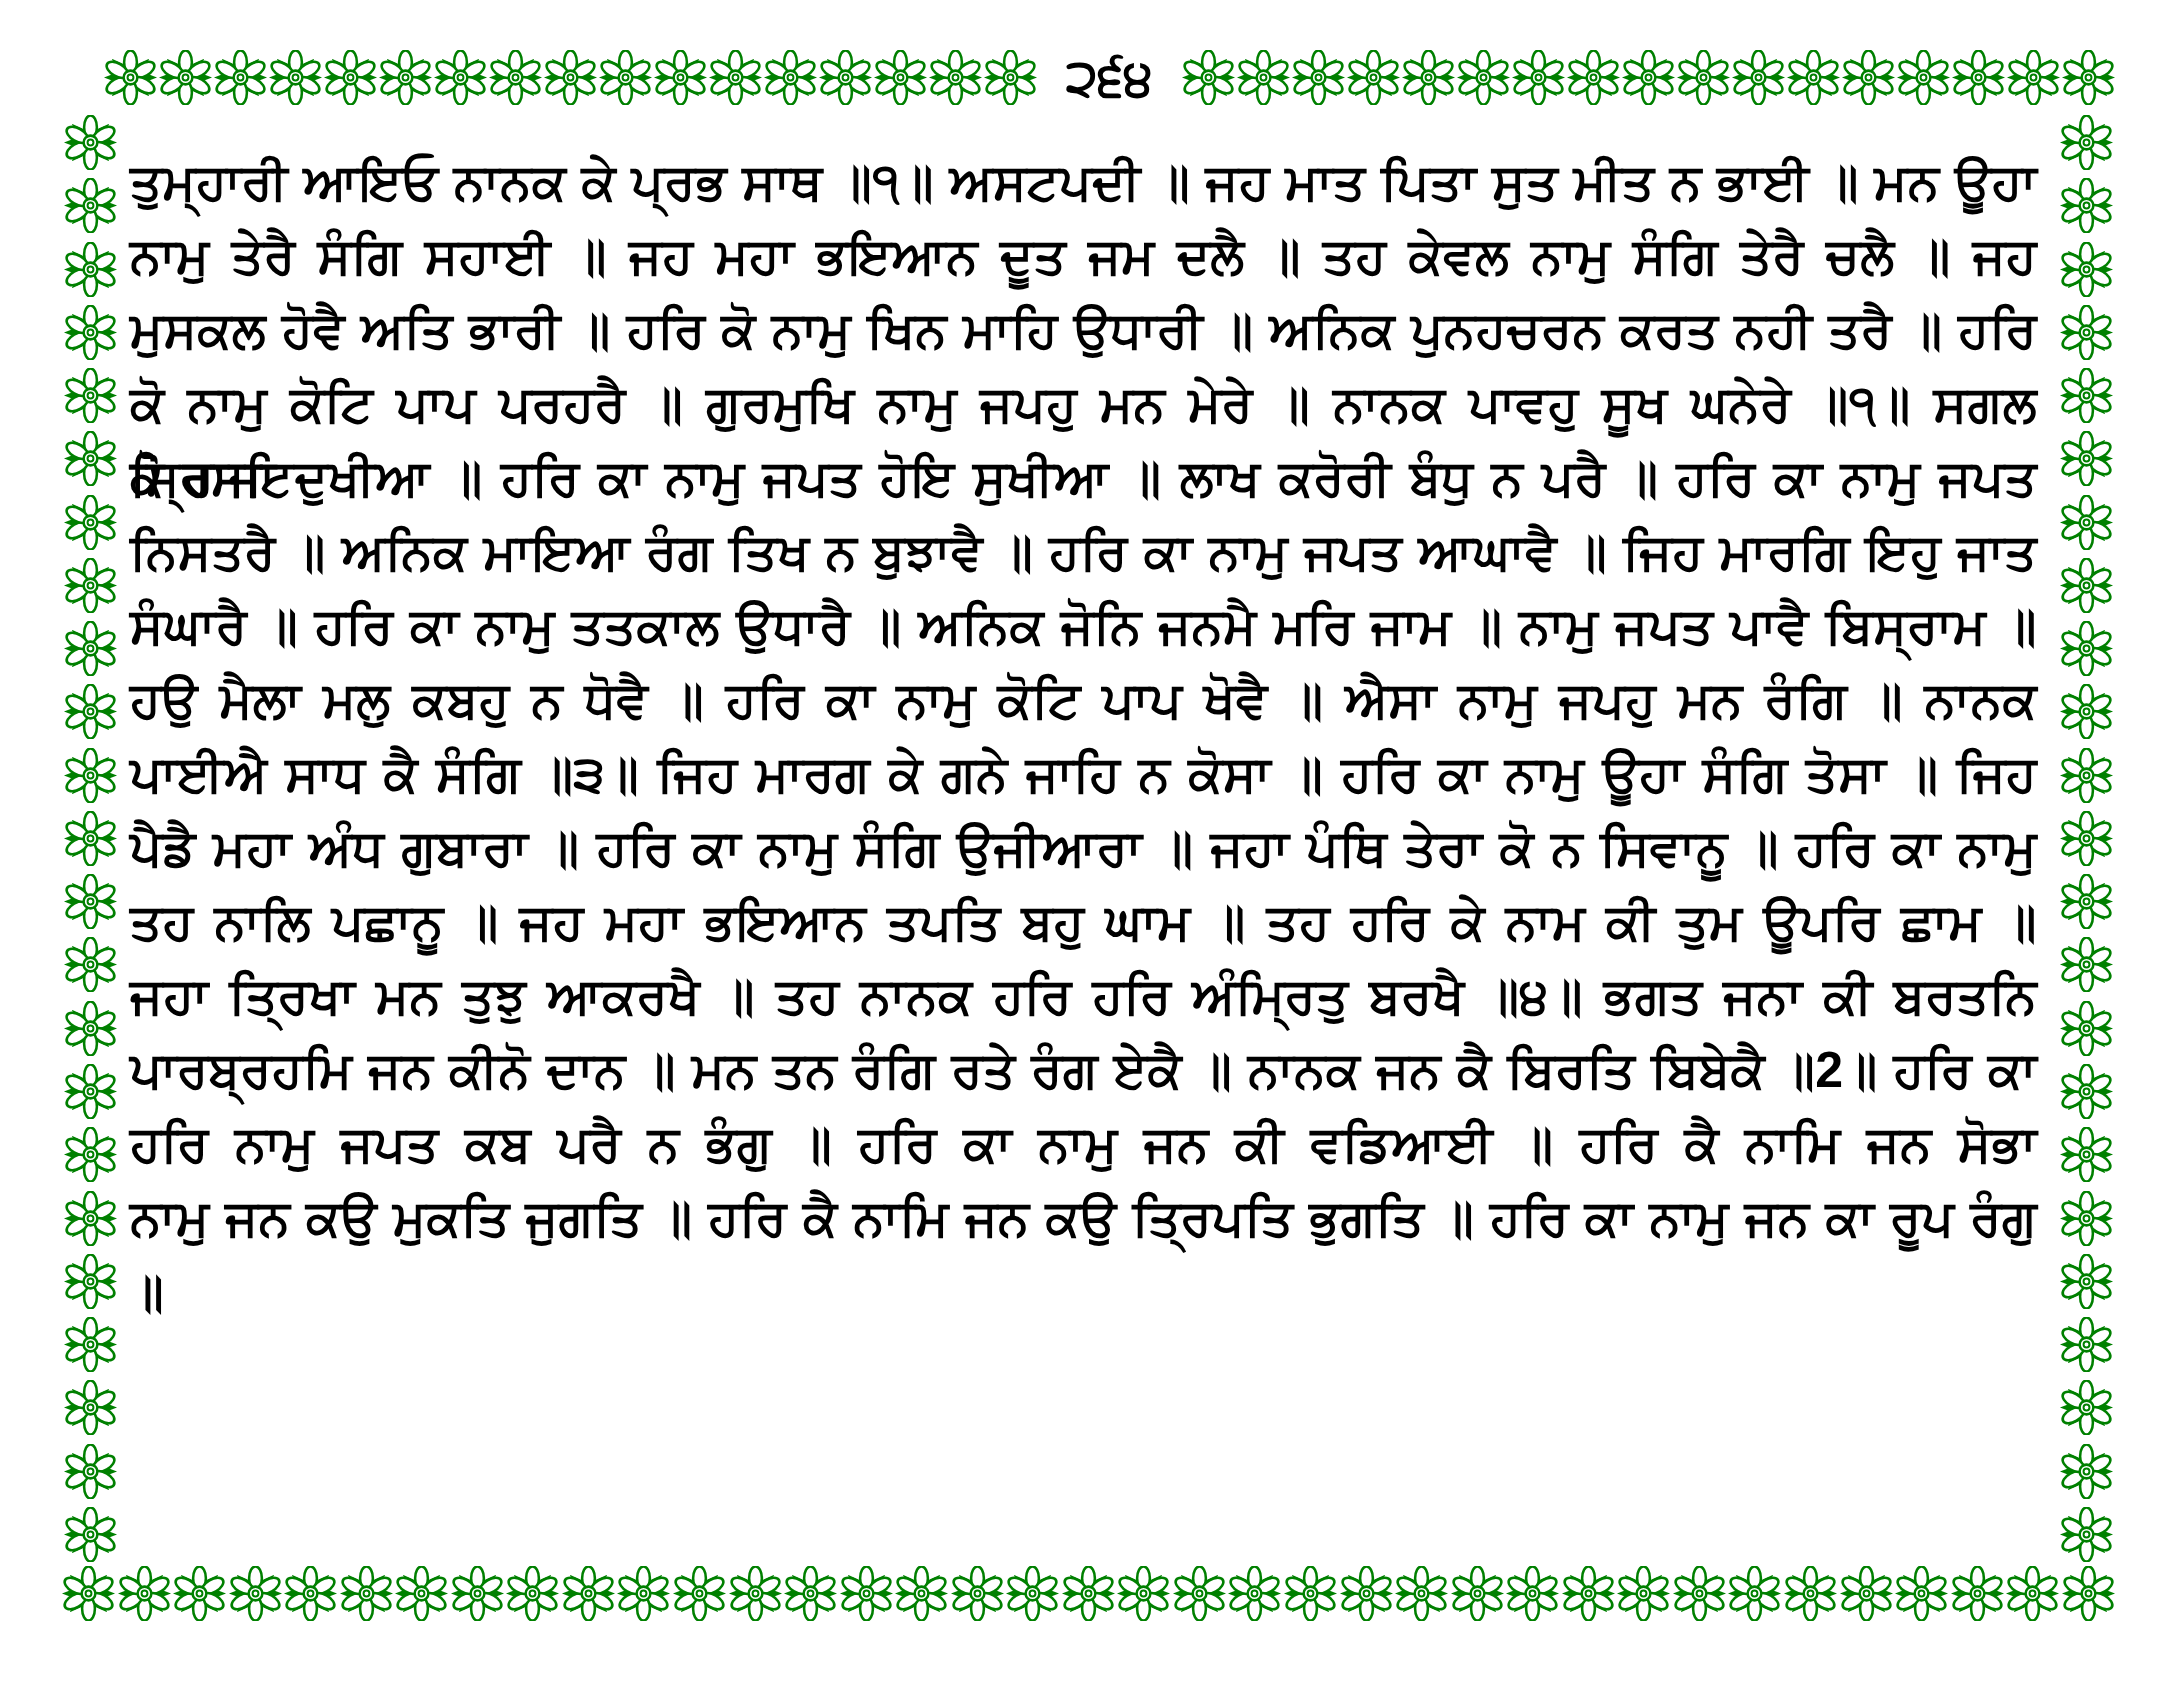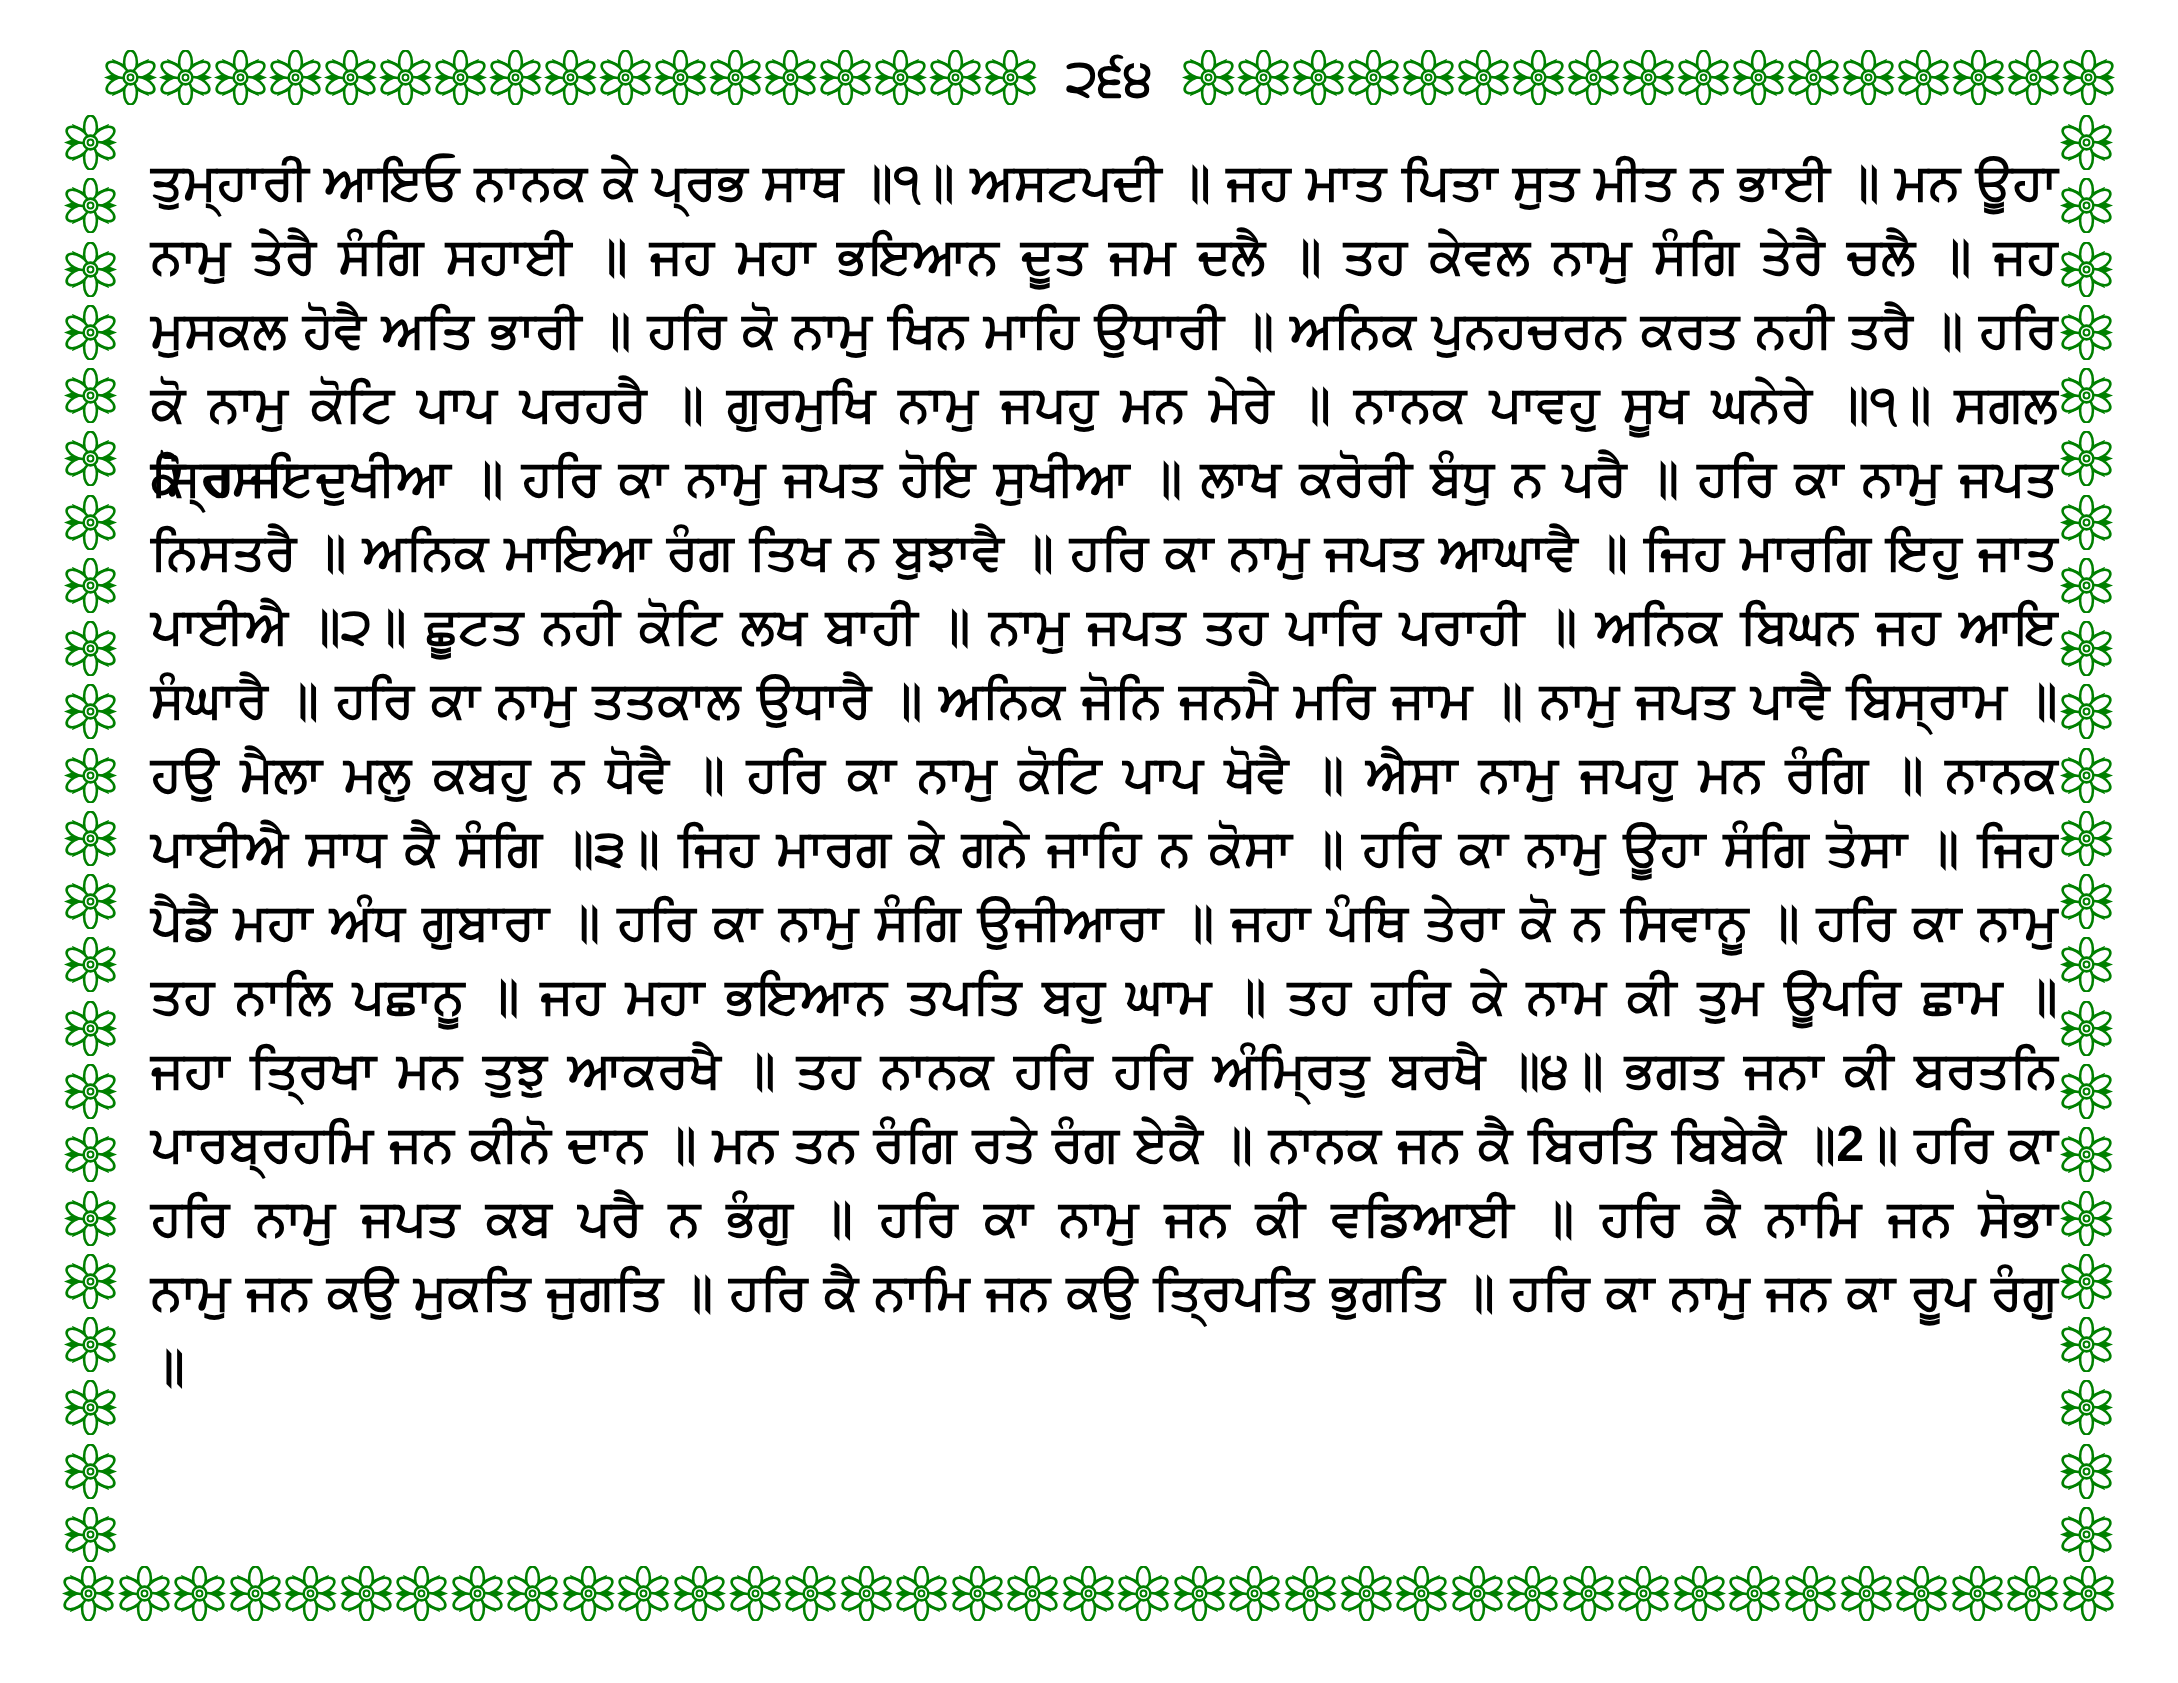--- a/index.html
+++ b/index.html
@@ -36,21 +36,21 @@
     display:flex;flex-direction:row;justify-content:space-between;
   }
   .border-side{
     position:absolute;top:115px;height:1447px;width:55px;
     display:flex;flex-direction:column;justify-content:space-between;
   }
   .border-left{left:63px;}
   .border-right{left:2059px;}
   
   .scripture{
-    position:absolute;left:151px;top:145px;width:1907px;
+    position:absolute;left:130px;top:145px;width:1907px;
     color:var(--ink);
   }
   .text-line{
     font-size:50px;
     font-weight:bold;
     line-height:74px;
     height:74px;
     text-align:justify;
     text-align-last:justify;
     white-space:normal;
@@ -446,21 +446,20 @@
       </svg>
     </div>
 
   <div class="scripture">
     <div class="text-line">ਤੁਮ੍ਹਾਰੀ ਆਇਓ ਨਾਨਕ ਕੇ ਪ੍ਰਭ ਸਾਥ ॥੧॥ ਅਸਟਪਦੀ ॥ ਜਹ ਮਾਤ ਪਿਤਾ ਸੁਤ ਮੀਤ ਨ ਭਾਈ ॥ ਮਨ ਊਹਾ</div>
     <div class="text-line">ਨਾਮੁ ਤੇਰੈ ਸੰਗਿ ਸਹਾਈ ॥ ਜਹ ਮਹਾ ਭਇਆਨ ਦੂਤ ਜਮ ਦਲੈ ॥ ਤਹ ਕੇਵਲ ਨਾਮੁ ਸੰਗਿ ਤੇਰੈ ਚਲੈ ॥ ਜਹ</div>
     <div class="text-line">ਮੁਸਕਲ ਹੋਵੈ ਅਤਿ ਭਾਰੀ ॥ ਹਰਿ ਕੋ ਨਾਮੁ ਖਿਨ ਮਾਹਿ ਉਧਾਰੀ ॥ ਅਨਿਕ ਪੁਨਹਚਰਨ ਕਰਤ ਨਹੀ ਤਰੈ ॥ ਹਰਿ</div>
     <div class="text-line">ਕੋ ਨਾਮੁ ਕੋਟਿ ਪਾਪ ਪਰਹਰੈ ॥ ਗੁਰਮੁਖਿ ਨਾਮੁ ਜਪਹੁ ਮਨ ਮੇਰੇ ॥ ਨਾਨਕ ਪਾਵਹੁ ਸੂਖ ਘਨੇਰੇ ॥੧॥ ਸਗਲ ਸ੍ਰਿਸਟਿ</div>
     <div class="text-line">ਕੋ ਰਾਜਾ ਦੁਖੀਆ ॥ ਹਰਿ ਕਾ ਨਾਮੁ ਜਪਤ ਹੋਇ ਸੁਖੀਆ ॥ ਲਾਖ ਕਰੋਰੀ ਬੰਧੁ ਨ ਪਰੈ ॥ ਹਰਿ ਕਾ ਨਾਮੁ ਜਪਤ</div>
     <div class="text-line">ਨਿਸਤਰੈ ॥ ਅਨਿਕ ਮਾਇਆ ਰੰਗ ਤਿਖ ਨ ਬੁਝਾਵੈ ॥ ਹਰਿ ਕਾ ਨਾਮੁ ਜਪਤ ਆਘਾਵੈ ॥ ਜਿਹ ਮਾਰਗਿ ਇਹੁ ਜਾਤ</div>
-    <div class="text-line">ਪਾਈਐ ॥੨॥ ਛੂਟਤ ਨਹੀ ਕੋਟਿ ਲਖ ਬਾਹੀ ॥ ਨਾਮੁ ਜਪਤ ਤਹ ਪਾਰਿ ਪਰਾਹੀ ॥ ਅਨਿਕ ਬਿਘਨ ਜਹ ਆਇ</div>
     <div class="text-line">ਸੰਘਾਰੈ ॥ ਹਰਿ ਕਾ ਨਾਮੁ ਤਤਕਾਲ ਉਧਾਰੈ ॥ ਅਨਿਕ ਜੋਨਿ ਜਨਮੈ ਮਰਿ ਜਾਮ ॥ ਨਾਮੁ ਜਪਤ ਪਾਵੈ ਬਿਸ੍ਰਾਮ ॥</div>
     <div class="text-line">ਹਉ ਮੈਲਾ ਮਲੁ ਕਬਹੁ ਨ ਧੋਵੈ ॥ ਹਰਿ ਕਾ ਨਾਮੁ ਕੋਟਿ ਪਾਪ ਖੋਵੈ ॥ ਐਸਾ ਨਾਮੁ ਜਪਹੁ ਮਨ ਰੰਗਿ ॥ ਨਾਨਕ</div>
     <div class="text-line">ਪਾਈਐ ਸਾਧ ਕੈ ਸੰਗਿ ॥੩॥ ਜਿਹ ਮਾਰਗ ਕੇ ਗਨੇ ਜਾਹਿ ਨ ਕੋਸਾ ॥ ਹਰਿ ਕਾ ਨਾਮੁ ਊਹਾ ਸੰਗਿ ਤੋਸਾ ॥ ਜਿਹ</div>
     <div class="text-line">ਪੈਡੈ ਮਹਾ ਅੰਧ ਗੁਬਾਰਾ ॥ ਹਰਿ ਕਾ ਨਾਮੁ ਸੰਗਿ ਉਜੀਆਰਾ ॥ ਜਹਾ ਪੰਥਿ ਤੇਰਾ ਕੋ ਨ ਸਿਵਾਨੂ ॥ ਹਰਿ ਕਾ ਨਾਮੁ</div>
     <div class="text-line">ਤਹ ਨਾਲਿ ਪਛਾਨੂ ॥ ਜਹ ਮਹਾ ਭਇਆਨ ਤਪਤਿ ਬਹੁ ਘਾਮ ॥ ਤਹ ਹਰਿ ਕੇ ਨਾਮ ਕੀ ਤੁਮ ਊਪਰਿ ਛਾਮ ॥</div>
     <div class="text-line">ਜਹਾ ਤ੍ਰਿਖਾ ਮਨ ਤੁਝੁ ਆਕਰਖੈ ॥ ਤਹ ਨਾਨਕ ਹਰਿ ਹਰਿ ਅੰਮ੍ਰਿਤੁ ਬਰਖੈ ॥੪॥ ਭਗਤ ਜਨਾ ਕੀ ਬਰਤਨਿ</div>
     <div class="text-line">ਪਾਰਬ੍ਰਹਮਿ ਜਨ ਕੀਨੋ ਦਾਨ ॥ ਮਨ ਤਨ ਰੰਗਿ ਰਤੇ ਰੰਗ ਏਕੈ ॥ ਨਾਨਕ ਜਨ ਕੈ ਬਿਰਤਿ ਬਿਬੇਕੈ ॥2॥ ਹਰਿ ਕਾ</div>
     <div class="text-line">ਹਰਿ ਨਾਮੁ ਜਪਤ ਕਬ ਪਰੈ ਨ ਭੰਗੁ ॥ ਹਰਿ ਕਾ ਨਾਮੁ ਜਨ ਕੀ ਵਡਿਆਈ ॥ ਹਰਿ ਕੈ ਨਾਮਿ ਜਨ ਸੋਭਾ</div>
     <div class="text-line">ਨਾਮੁ ਜਨ ਕਉ ਮੁਕਤਿ ਜੁਗਤਿ ॥ ਹਰਿ ਕੈ ਨਾਮਿ ਜਨ ਕਉ ਤ੍ਰਿਪਤਿ ਭੁਗਤਿ ॥ ਹਰਿ ਕਾ ਨਾਮੁ ਜਨ ਕਾ ਰੂਪ ਰੰਗੁ ॥</div>
   </div>

